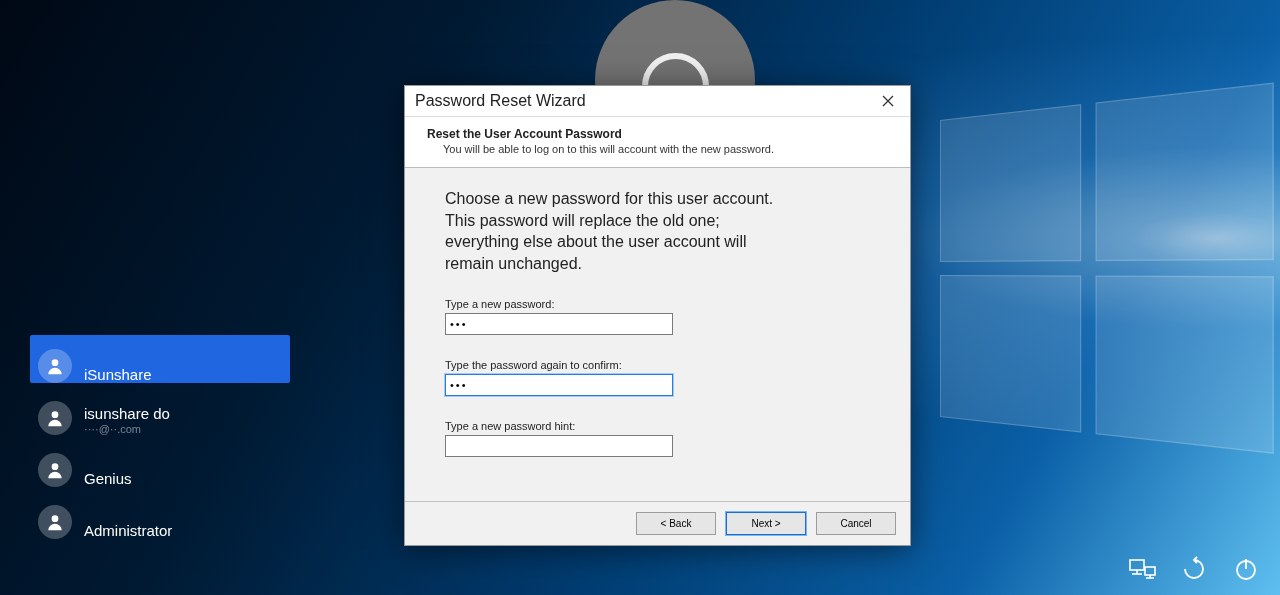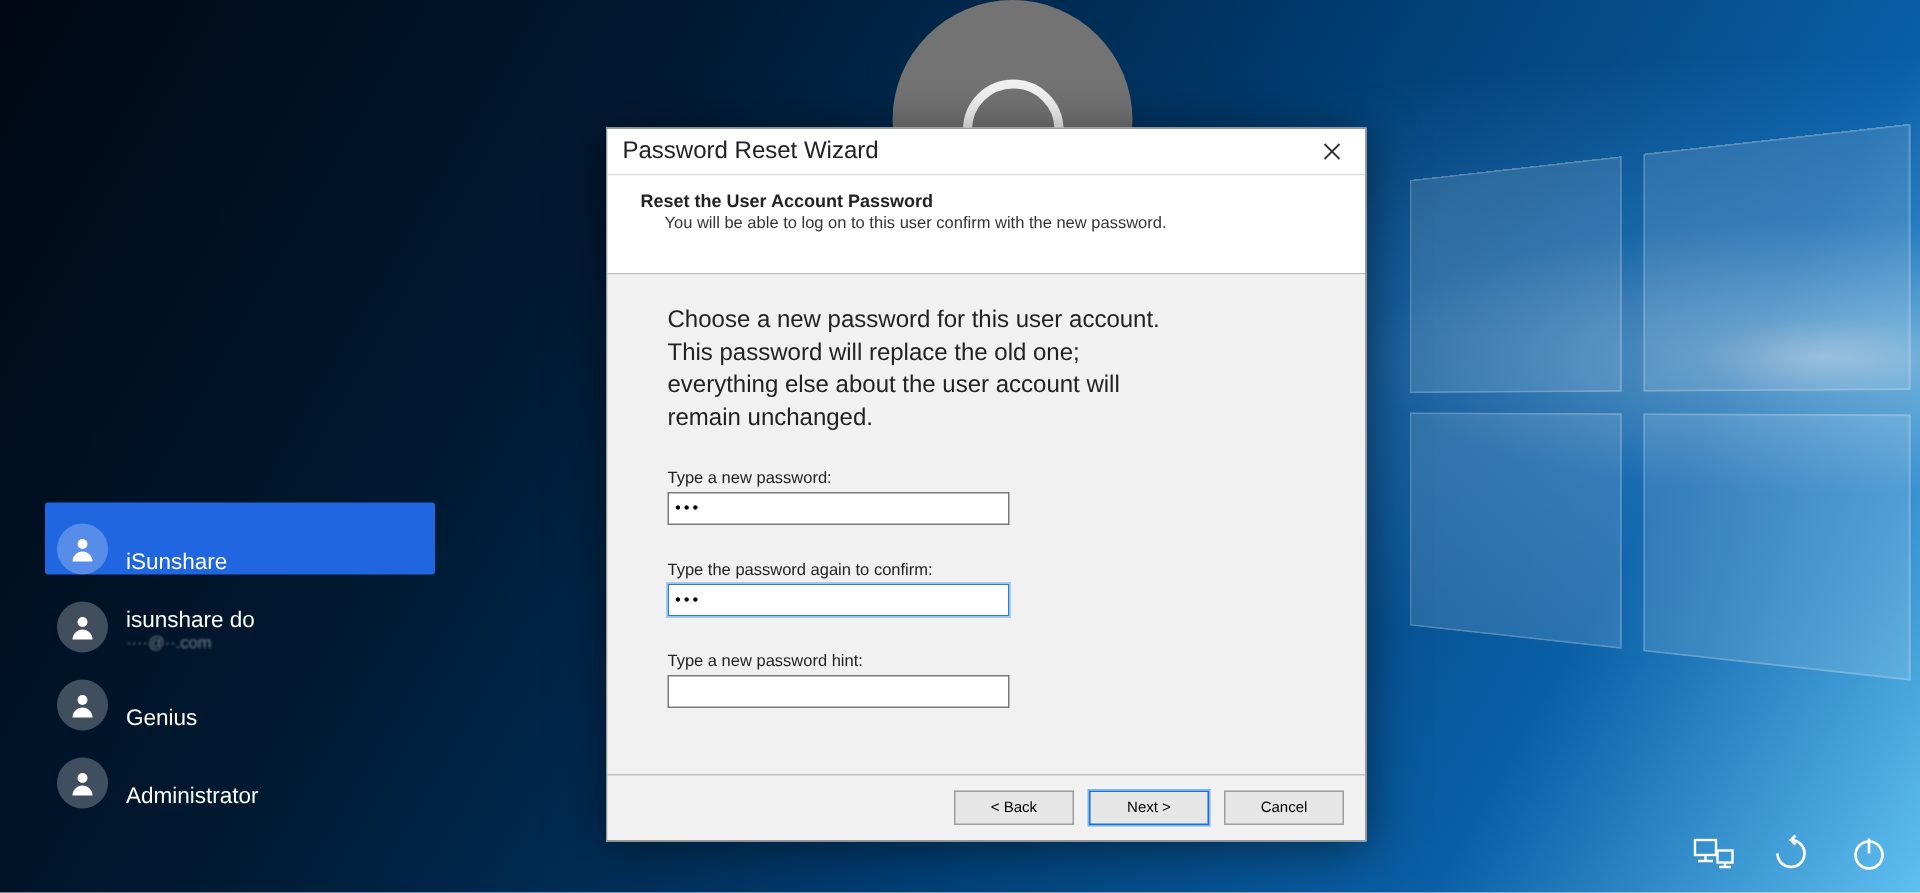--- a/index.html
+++ b/index.html
@@ -149,21 +149,21 @@
     width: 45px;
     height: 30px;
     display: flex;
     align-items: center;
     justify-content: center;
     cursor: pointer;
   }
   .dialog .closebtn svg { stroke:#333; }
   .dialog .header {
     background: #fff;
-    padding: 10px 22px 27px 22px;
+    padding: 10px 22px 12px 22px;
     border-bottom: 1px solid #bcbcbc;
   }
   .dialog .header .h-title {
     font-weight: bold;
     font-size: 12px;
   }
   .dialog .header .h-sub {
     margin-left: 16px;
     margin-top: 2px;
     font-size: 11px;
@@ -322,21 +322,21 @@
     <div class="closebtn">
       <svg width="12" height="12" viewBox="0 0 12 12" stroke-width="1.2">
         <line x1="1" y1="1" x2="11" y2="11"></line>
           <line x1="11" y1="1" x2="1" y2="11"></line>
       </svg>
     </div>
   </div>
 
   <div class="header">
     <div class="h-title">Reset the User Account Password</div>
-    <div class="h-sub">You will be able to log on to this user confirm with the new password.</div>
+    <div class="h-sub">You will be able to log on to this will account with the new password.</div>
   </div>
 
   <div class="body">
     <div class="desc">Choose a new password for this user account. This password will replace the old one; everything else about the user account will remain unchanged.</div>
 
     <div class="field-group">
       <label>Type a new password:</label>
       <input type="password" value="•••" style="">
     </div>
 

